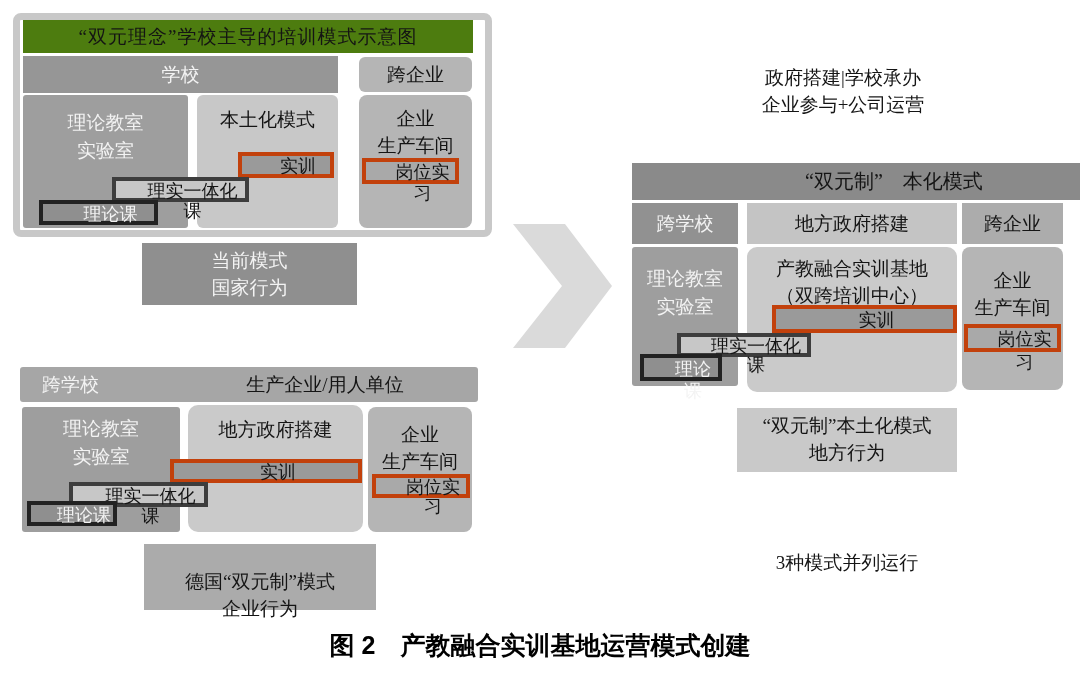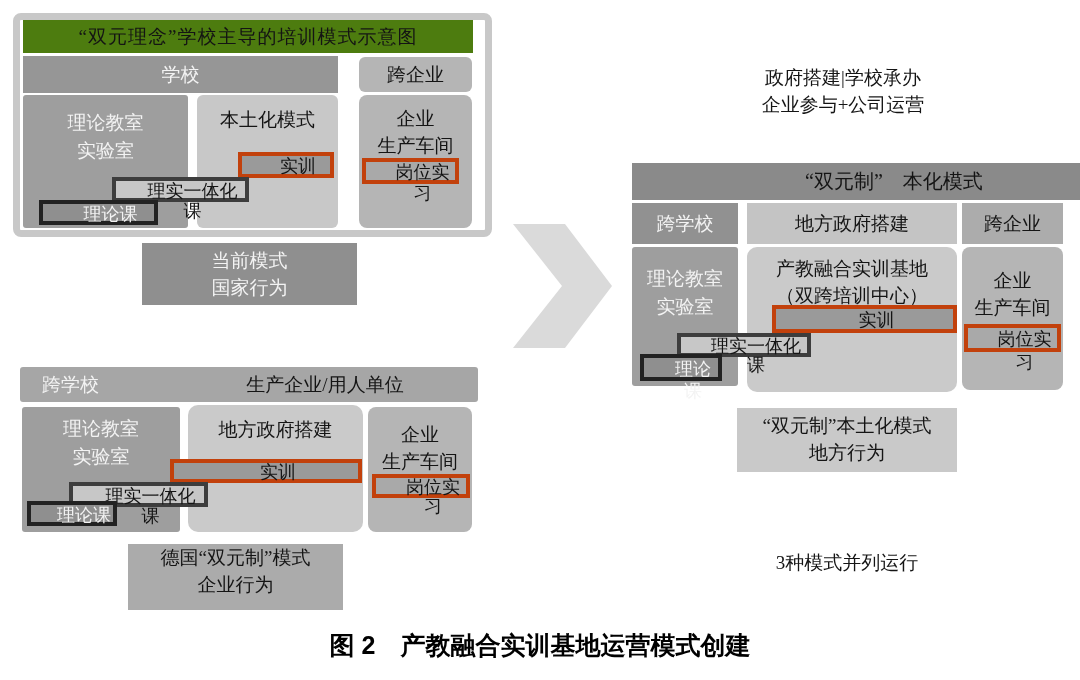--- a/index.html
+++ b/index.html
@@ -30,21 +30,21 @@
   .c-bar2{left:20px;top:367px;width:458px;height:35px;background:#a6a6a6;border-radius:3px;}
   .c-crossschool{left:22px;top:0;width:90px;height:35px;line-height:35px;text-align:left;}
   .c-employer{left:140px;top:0;width:330px;height:52px;line-height:35px;}
   .c-leftcol{left:22px;top:407px;width:158px;height:125px;background:#9e9e9e;padding-top:8px;line-height:28px;border-radius:3px;}
   .c-midcol{left:188px;top:405px;width:175px;height:127px;background:#cacaca;border-radius:10px;padding-top:12px;line-height:26px;}
   .c-rightcol{left:368px;top:407px;width:104px;height:125px;background:#b5b5b5;border-radius:8px;padding-top:14px;line-height:27px;}
   .c-shixun{left:170px;top:459px;width:192px;height:24px;background:#9a9a9a;line-height:19px;font-size:18px;}
   .c-gangwei{left:372px;top:474px;width:98px;height:24px;background:#a9a9a9;line-height:19px;font-size:18px;}
   .c-integrated{left:69px;top:482px;width:139px;height:25px;background:#c7c7c7;border-color:#3d3d3d;line-height:20px;font-size:18px;}
   .c-theory{left:27px;top:501px;width:90px;height:25px;background:#8f8f8f;border-color:#222;line-height:20px;font-size:18px;}
-  .c-note{left:128px;top:544px;width:215px;height:66px;background:#ababab;padding-top:0;line-height:27px;}
+  .c-note{left:144px;top:544px;width:232px;height:66px;background:#ababab;padding-top:24px;line-height:27px;}
 
   
   .arrow{left:505px;top:222px;width:115px;height:128px;}
 
   
   .e-headnote{left:738px;top:64px;width:210px;height:56px;line-height:27px;}
   .e-title{left:632px;top:163px;width:524px;height:37px;background:#8a8a8a;line-height:37px;font-size:20px;}
   .e-crossschool{left:632px;top:203px;width:106px;height:41px;background:#919191;line-height:41px;}
   .e-gov{left:747px;top:203px;width:210px;height:41px;background:#c4c4c4;line-height:41px;}
   .e-crossent{left:962px;top:203px;width:101px;height:41px;background:#acacac;line-height:41px;}

